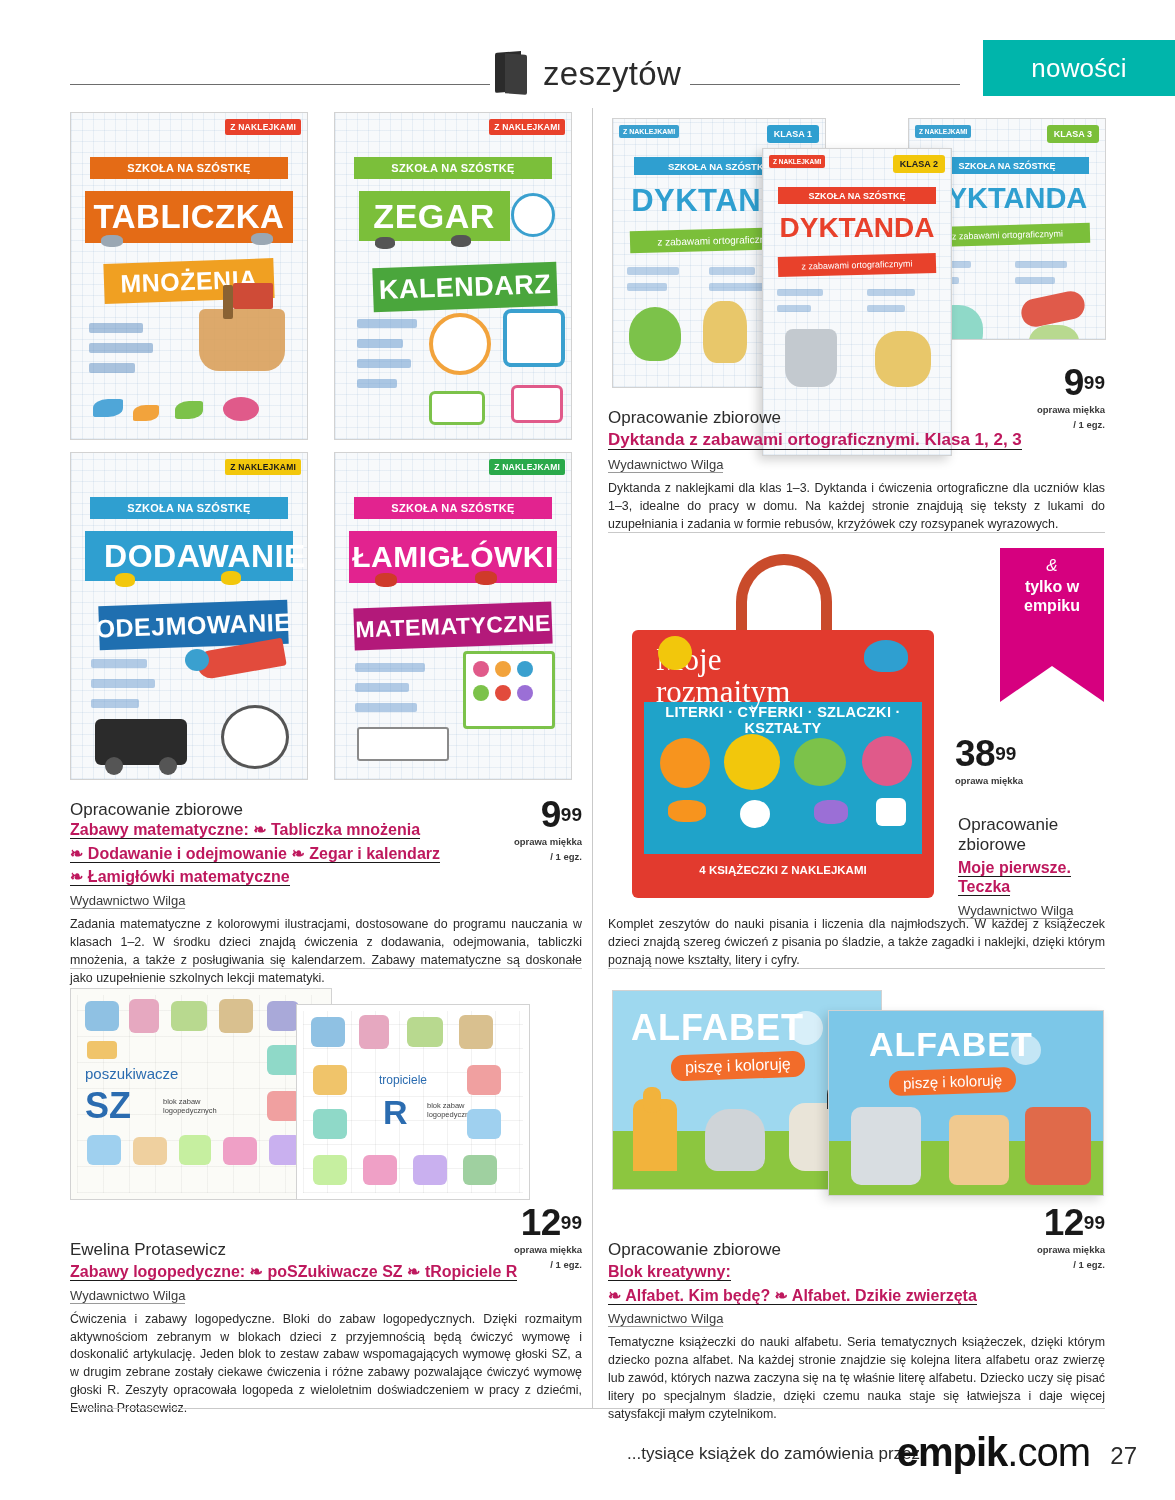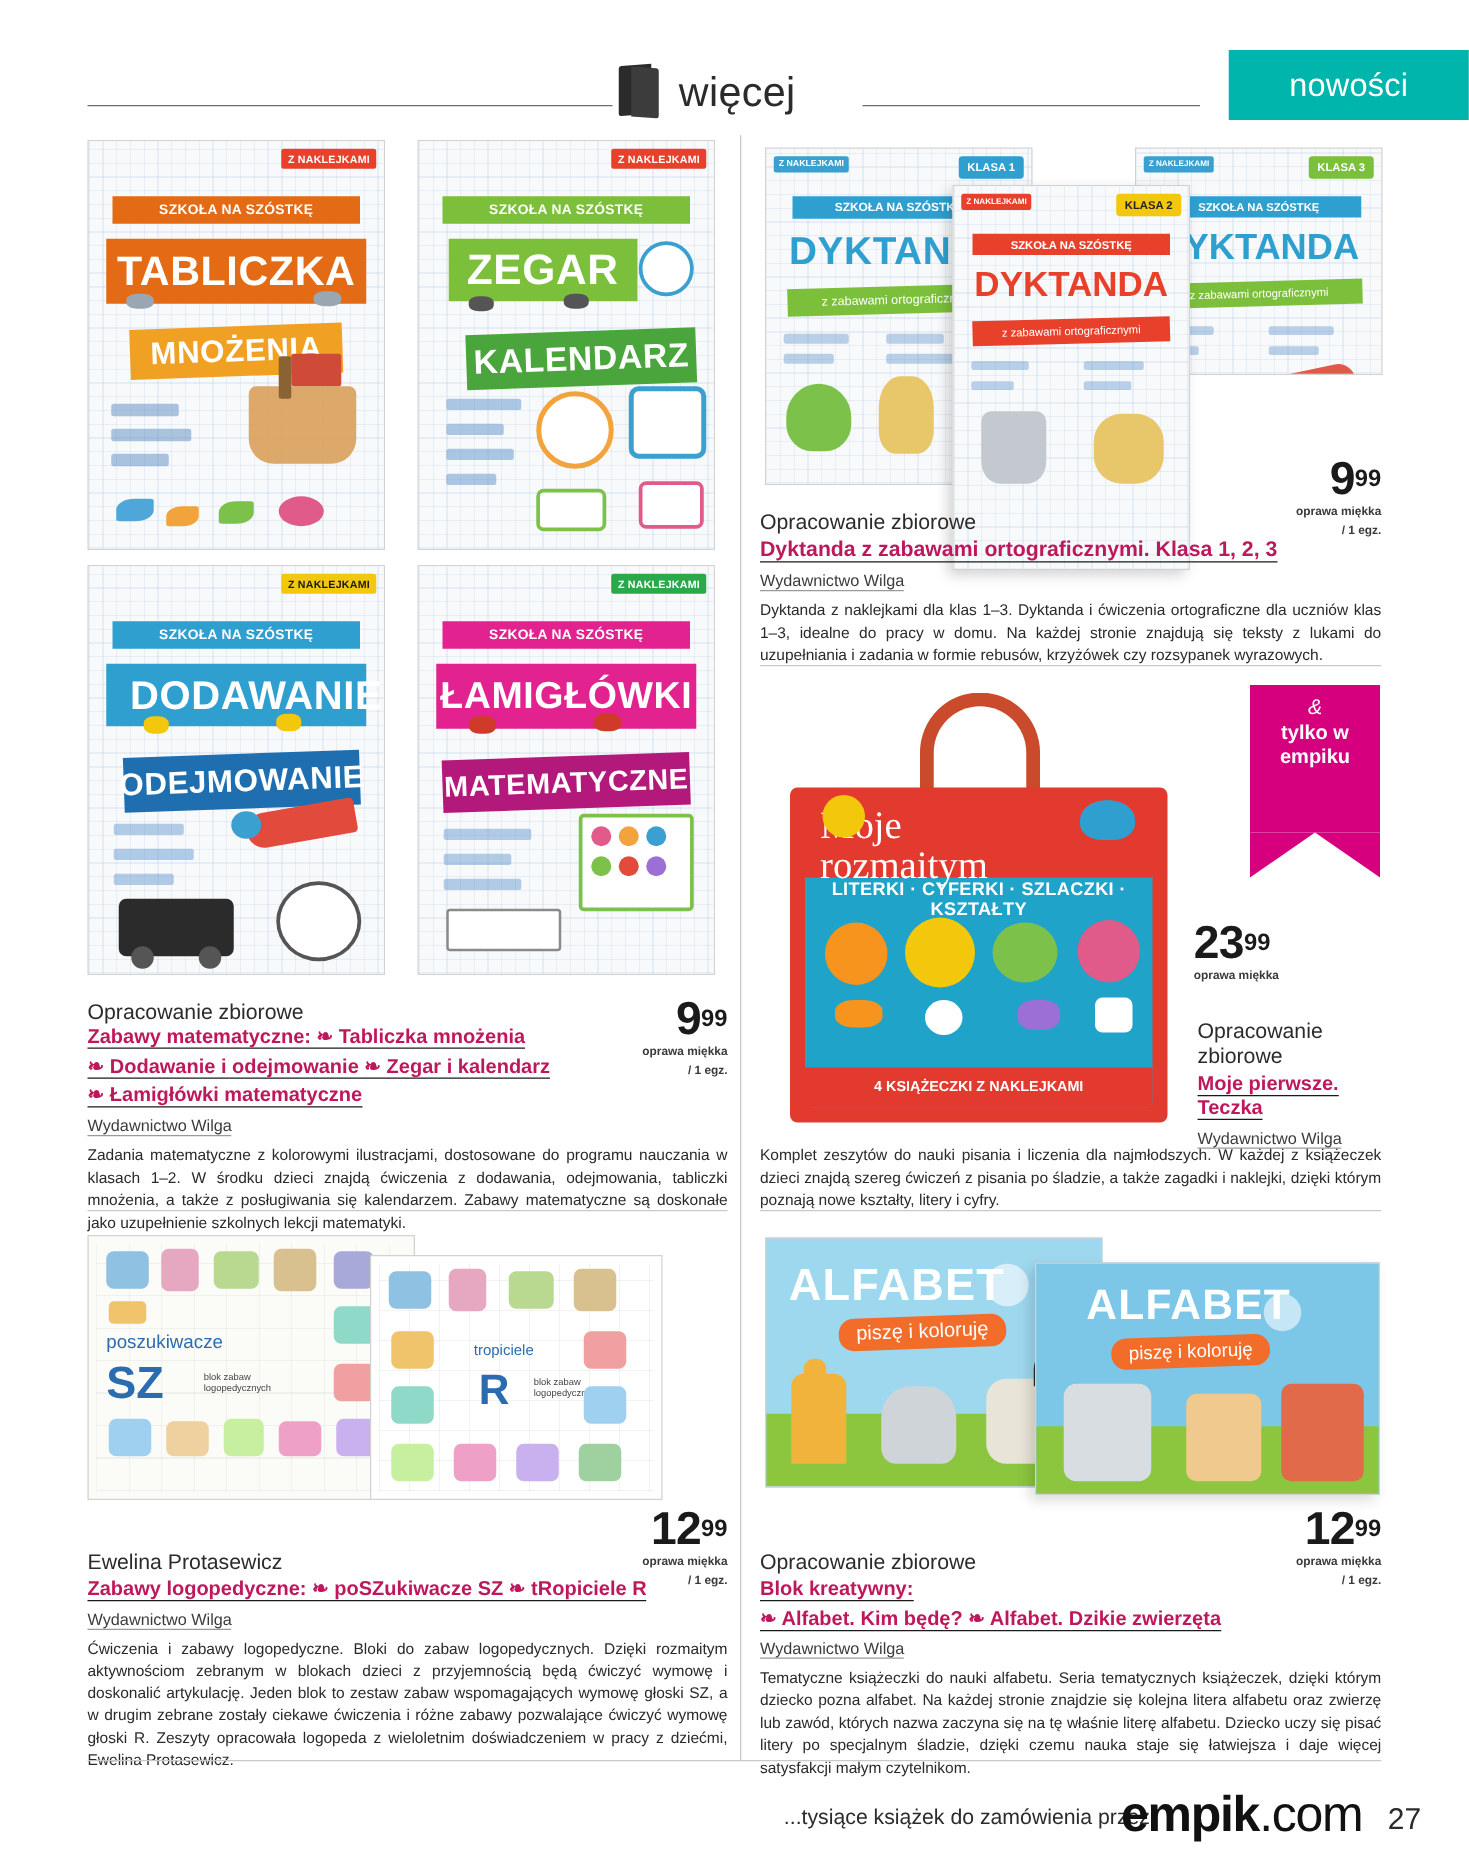--- a/index.html
+++ b/index.html
@@ -95,21 +95,21 @@
 <body>
 
 <div class="header">
   <div class="header-rule left"></div>
   <div class="header-rule right"></div>
   <div class="header-center">
     <span class="book-icon">
       <span class="b1"></span>
         <span class="b2"></span>
     </span>
-    <span class="header-title">więcej</span>
+    <span class="header-title">zeszytów</span>
   </div>
   <div class="badge-nowosci">nowości</div>
 </div>
 
 <div class="vrule" style="left:592px; top:108px; height:1300px;"></div>
 <div class="hrule" style="left:70px; top:968px; width:512px;"></div>
 <div class="hrule" style="left:608px; top:532px; width:497px;"></div>
 <div class="hrule" style="left:608px; top:968px; width:497px;"></div>
 
 <div class="cover-box" style="left:70px; top:112px; width:238px; height:328px;">
@@ -285,21 +285,21 @@
   <div class="scatter">
     <i style="left:14px;top:148px;width:52px;height:8px;background:#6b9ccf;opacity:.45;border-radius:2px;"></i>
     <i style="left:14px;top:164px;width:40px;height:8px;background:#6b9ccf;opacity:.45;border-radius:2px;"></i>
     <i style="left:96px;top:148px;width:46px;height:8px;background:#6b9ccf;opacity:.45;border-radius:2px;"></i>
     <i style="left:96px;top:164px;width:58px;height:8px;background:#6b9ccf;opacity:.45;border-radius:2px;"></i>
     <i style="left:16px;top:188px;width:52px;height:54px;background:#7cc24a;border-radius:50% 50% 40% 40%;"></i>
     <i style="left:90px;top:182px;width:44px;height:62px;background:#e8c76a;border-radius:40% 40% 30% 30%;"></i>
     <i style="left:150px;top:186px;width:52px;height:58px;background:#e0a0c6;border-radius:45%;"></i>
   </div>
 </div>
-<div class="cover-box" style="left:908px; top:118px; width:198px; height:182px;text-decoration:underline;">
+<div class="cover-box" style="left:908px; top:118px; width:198px; height:222px;text-decoration:underline;">
   <div class="paper"></div>
   <div style="position:absolute;left:6px;top:6px;background:#3aa0cf;color:#fff;font-size:6.5px;font-weight:bold;padding:3px 4px;border-radius:2px;">Z NAKLEJKAMI</div>
   <div style="position:absolute;right:6px;top:6px;background:#7bbf3a;color:#fff;font-size:9px;font-weight:bold;padding:4px 7px;border-radius:3px;">KLASA 3</div>
   <div style="position:absolute;left:8%;right:8%;top:38px;height:17px;background:#2f9fd0;color:#fff;font-size:9px;font-weight:bold;display:flex;align-items:center;justify-content:center;">SZKOŁA NA SZÓSTKĘ</div>
   <div style="position:absolute;left:3%;right:3%;top:60px;height:38px;display:flex;align-items:center;justify-content:center;font-size:29px;font-weight:bold;color:#2f9fd0;">DYKTANDA</div>
   <div style="position:absolute;left:8%;right:8%;top:106px;height:20px;background:#7bbf3a;color:#fff;font-size:9px;display:flex;align-items:center;justify-content:center;transform:rotate(-1.5deg);">z zabawami ortograficznymi</div>
   <div class="scatter">
     <i style="left:14px;top:142px;width:48px;height:7px;background:#6b9ccf;opacity:.45;border-radius:2px;"></i>
     <i style="left:14px;top:158px;width:36px;height:7px;background:#6b9ccf;opacity:.45;border-radius:2px;"></i>
     <i style="left:106px;top:142px;width:52px;height:7px;background:#6b9ccf;opacity:.45;border-radius:2px;"></i>
@@ -368,21 +368,21 @@
   <div class="body"></div>
   <div class="tail"></div>
   <div class="amp">&amp;</div>
   <div class="txt">
     <div>tylko w</div>
     <div>empiku</div>
   </div>
 </div>
 
 <div class="price" style="position:absolute; left:955px; top:735px; width:150px; text-align:left;">
-  <span class="amt">23</span><span class="cents">99</span>
+  <span class="amt">38</span><span class="cents">99</span>
   <div class="cover" style="text-align:left;">oprawa miękka</div>
 </div>
 
 <div style="position:absolute; left:958px; top:815px; width:150px;">
   <p class="author" style="line-height:1.2;">Opracowanie zbiorowe</p>
   <div class="ptitle-wrap"><span class="ptitle">Moje pierwsze. Teczka</span></div>
   <span class="publisher">Wydawnictwo Wilga</span>
 </div>
 
 <div style="position:absolute; left:608px; top:916px; width:497px;">

